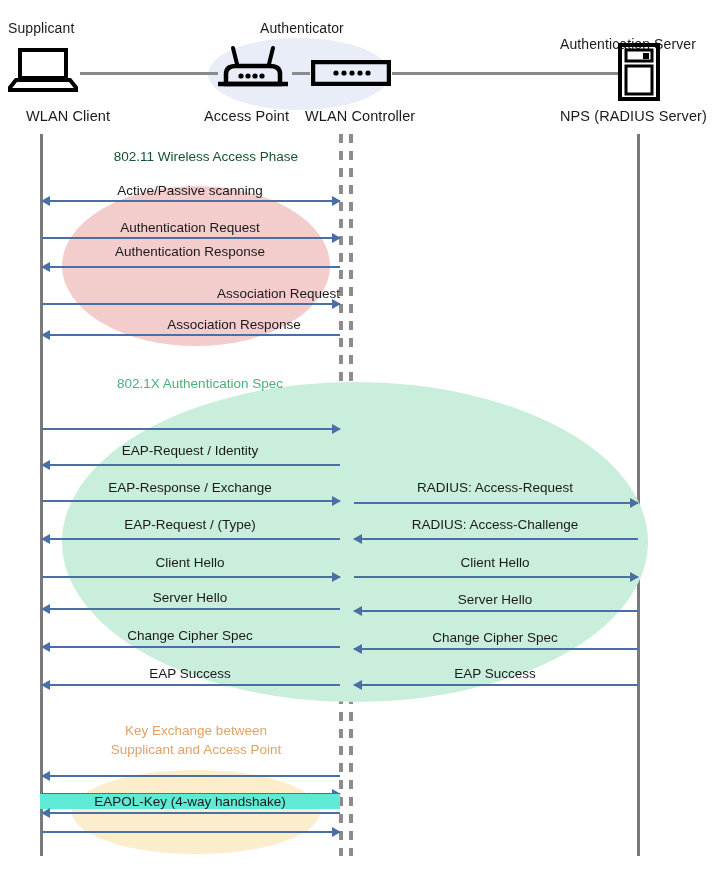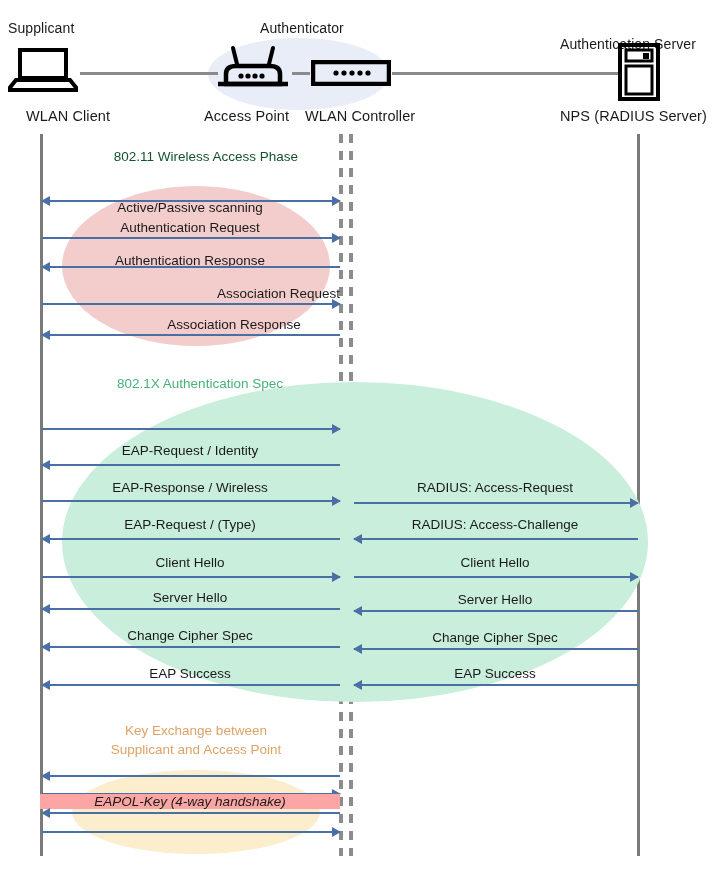--- a/index.html
+++ b/index.html
@@ -130,34 +130,34 @@
 
   <div class="lifeline" style="left:40px;top:134px;height:722px;"></div>
   <div class="lifeline-dash" style="left:339px;top:134px;height:722px;"></div>
   <div class="lifeline-dash" style="left:349px;top:134px;height:722px;"></div>
   <div class="lifeline" style="left:637px;top:134px;height:722px;"></div>
 
   <div class="phase-blob blob-red" style="left:62px;top:186px;width:268px;height:160px;"></div>
 
   <div class="phase-label ph-red" style="left:88px;top:147px;width:210px;">802.11 Wireless Access Phase</div>
 
-  <div class="msg-label" style="left:40px;top:200px;width:300px;">Active/Passive scanning</div>
+  <div class="msg-label" style="left:40px;top:183px;width:300px;">Active/Passive scanning</div>
   <div class="msg" style="left:42px;top:200px;width:298px;">
     <div class="shaft"></div>
       <div class="head-l"></div>
     <div class="head-r"></div>
   </div>
 
   <div class="msg-label" style="left:40px;top:220px;width:300px;">Authentication Request</div>
   <div class="msg" style="left:42px;top:237px;width:298px;">
     <div class="shaft"></div>
       <div class="head-r"></div>
   </div>
 
-  <div class="msg-label" style="left:40px;top:253px;width:300px;">Authentication Response</div>
+  <div class="msg-label" style="left:40px;top:244px;width:300px;">Authentication Response</div>
   <div class="msg" style="left:42px;top:266px;width:298px;">
     <div class="shaft"></div>
       <div class="head-l"></div>
   </div>
 
   <div class="msg-label" style="left:40px;top:286px;width:300px;text-align:right;">Association Request</div>
   <div class="msg" style="left:42px;top:303px;width:298px;">
     <div class="shaft"></div>
       <div class="head-r"></div>
   </div>
@@ -176,21 +176,21 @@
     <div class="shaft"></div>
       <div class="head-r"></div>
   </div>
 
   <div class="msg-label" style="left:40px;top:443px;width:300px;">EAP-Request / Identity</div>
   <div class="msg" style="left:42px;top:464px;width:298px;">
     <div class="shaft"></div>
       <div class="head-l"></div>
   </div>
 
-  <div class="msg-label" style="left:40px;top:480px;width:300px;">EAP-Response / Wireless</div>
+  <div class="msg-label" style="left:40px;top:480px;width:300px;">EAP-Response / Exchange</div>
   <div class="msg" style="left:42px;top:500px;width:298px;">
     <div class="shaft"></div>
       <div class="head-r"></div>
   </div>
   <div class="msg-label" style="left:352px;top:480px;width:286px;">RADIUS: Access-Request</div>
   <div class="msg" style="left:354px;top:502px;width:284px;">
     <div class="shaft"></div>
       <div class="head-r"></div>
   </div>
 
@@ -256,21 +256,21 @@
 
   <div class="msg" style="left:42px;top:775px;width:298px;">
     <div class="shaft"></div>
       <div class="head-l"></div>
   </div>
   <div class="msg" style="left:42px;top:793px;width:298px;">
     <div class="shaft"></div>
       <div class="head-r"></div>
   </div>
 
-  <div class="msg-label" style="left:40px;top:794px;width:300px;background:#fca5a5;font-style:italic;">EAPOL-Key (4-way handshake)</div>
+  <div class="msg-label" style="left:40px;top:794px;width:300px;background:#5eead4;">EAPOL-Key (4-way handshake)</div>
   <div class="msg" style="left:42px;top:812px;width:298px;">
     <div class="shaft"></div>
       <div class="head-l"></div>
   </div>
   <div class="msg" style="left:42px;top:831px;width:298px;">
     <div class="shaft"></div>
       <div class="head-r"></div>
   </div>
 
 </div>

